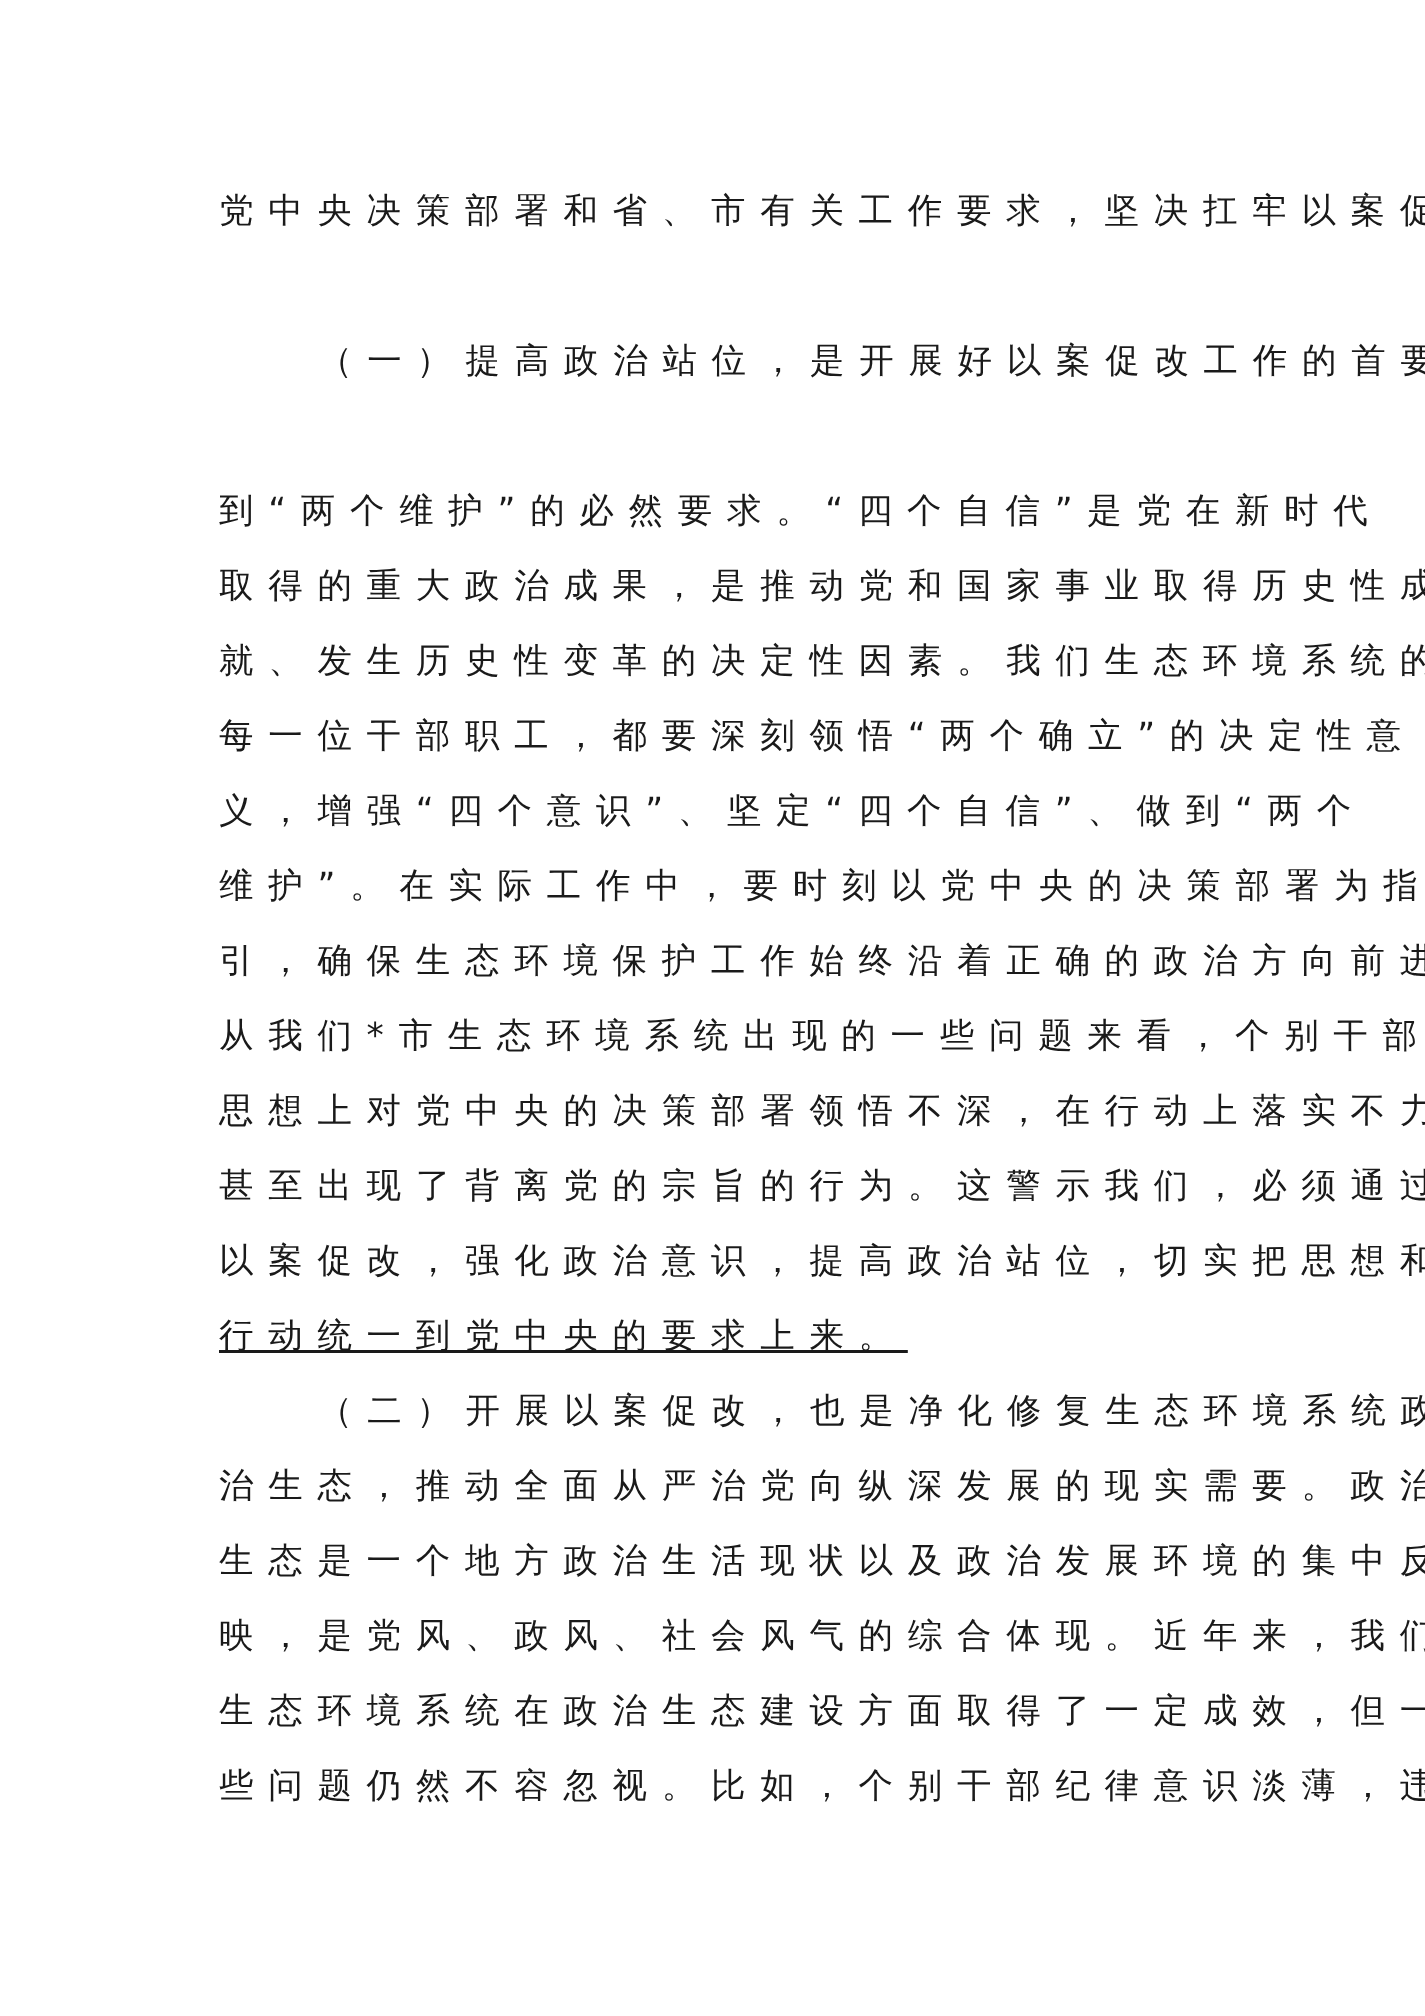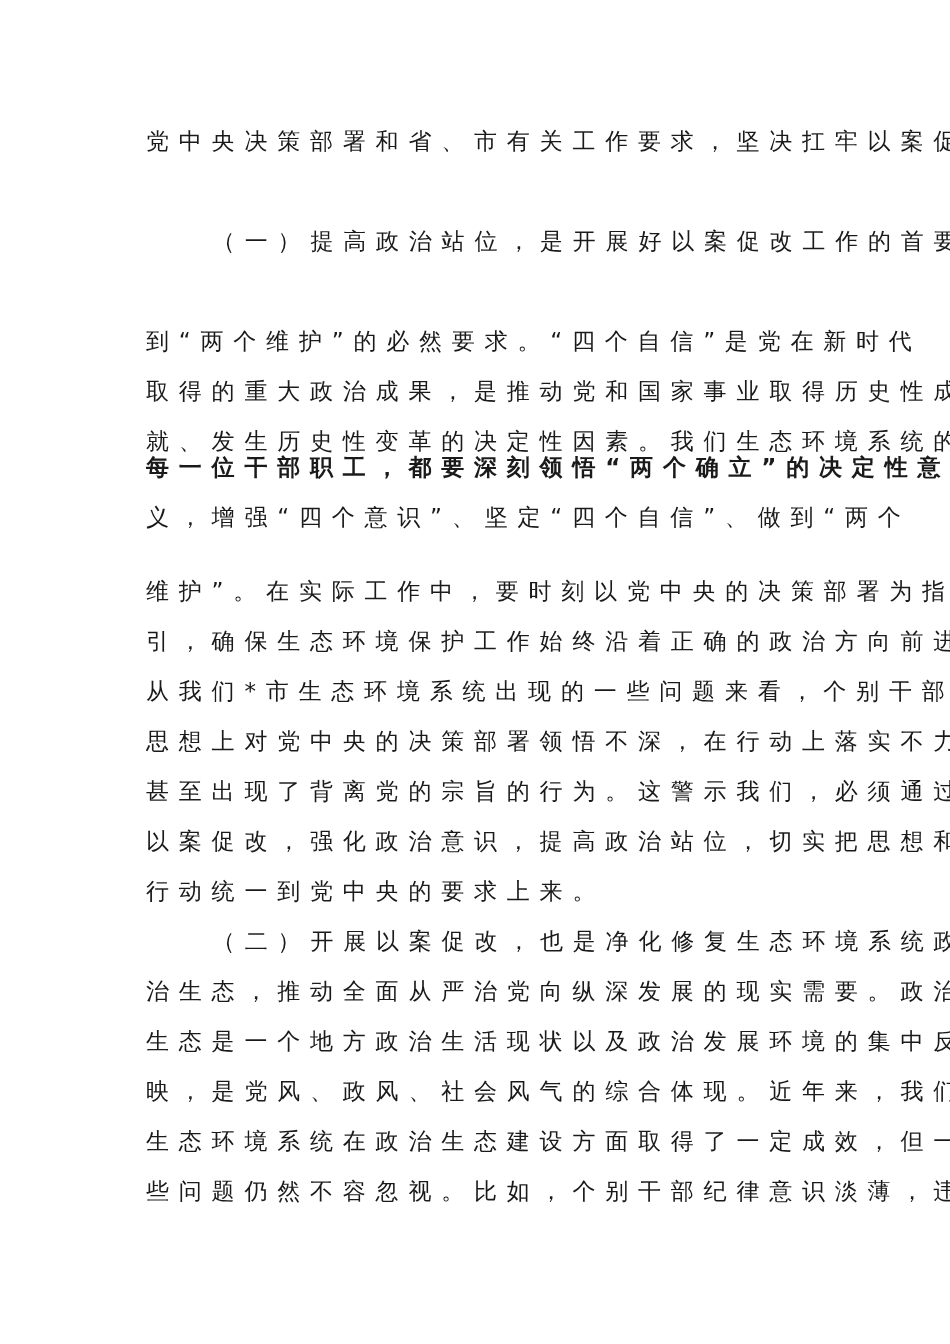--- a/index.html
+++ b/index.html
@@ -35,28 +35,28 @@
   </style>
 </head>
 <body>
 
 <div class="page">
   <div class="line" style="top:126px;">党中央决策部署和省、市有关工作要求，坚决扛牢以案促</div>
   <div class="line" style="top:226px; left:212px;">（一）提高政治站位，是开展好以案促改工作的首要</div>
   <div class="line" style="top:326px;">到“两个维护”的必然要求。“四个自信”是党在新时代</div>
   <div class="line" style="top:376px;">取得的重大政治成果，是推动党和国家事业取得历史性成</div>
   <div class="line" style="top:426px;">就、发生历史性变革的决定性因素。我们生态环境系统的</div>
-  <div class="line" style="top:452px;font-weight:bold;">每一位干部职工，都要深刻领悟“两个确立”的决定性意</div>
-  <div class="line" style="top:502px;">义，增强“四个意识”、坚定“四个自信”、做到“两个</div>
+  <div class="line" style="top:476px;">每一位干部职工，都要深刻领悟“两个确立”的决定性意</div>
+  <div class="line" style="top:526px;">义，增强“四个意识”、坚定“四个自信”、做到“两个</div>
   <div class="line" style="top:576px;">维护”。在实际工作中，要时刻以党中央的决策部署为指</div>
   <div class="line" style="top:626px;">引，确保生态环境保护工作始终沿着正确的政治方向前进</div>
   <div class="line" style="top:676px;">从我们*市生态环境系统出现的一些问题来看，个别干部在</div>
   <div class="line" style="top:726px;">思想上对党中央的决策部署领悟不深，在行动上落实不力</div>
   <div class="line" style="top:776px;">甚至出现了背离党的宗旨的行为。这警示我们，必须通过</div>
   <div class="line" style="top:826px;">以案促改，强化政治意识，提高政治站位，切实把思想和</div>
-  <div class="line" style="top:876px;">行动统一到党中央的要求上来。</div>
+  <div class="line" style="top:876px;text-decoration:underline;">行动统一到党中央的要求上来。</div>
   <div class="line" style="top:926px; left:212px;">（二）开展以案促改，也是净化修复生态环境系统政</div>
   <div class="line" style="top:976px;">治生态，推动全面从严治党向纵深发展的现实需要。政治</div>
   <div class="line" style="top:1026px;">生态是一个地方政治生活现状以及政治发展环境的集中反</div>
   <div class="line" style="top:1076px;">映，是党风、政风、社会风气的综合体现。近年来，我们</div>
   <div class="line" style="top:1126px;">生态环境系统在政治生态建设方面取得了一定成效，但一</div>
   <div class="line" style="top:1176px;">些问题仍然不容忽视。比如，个别干部纪律意识淡薄，违</div>
 </div>
 
 </body></html>

